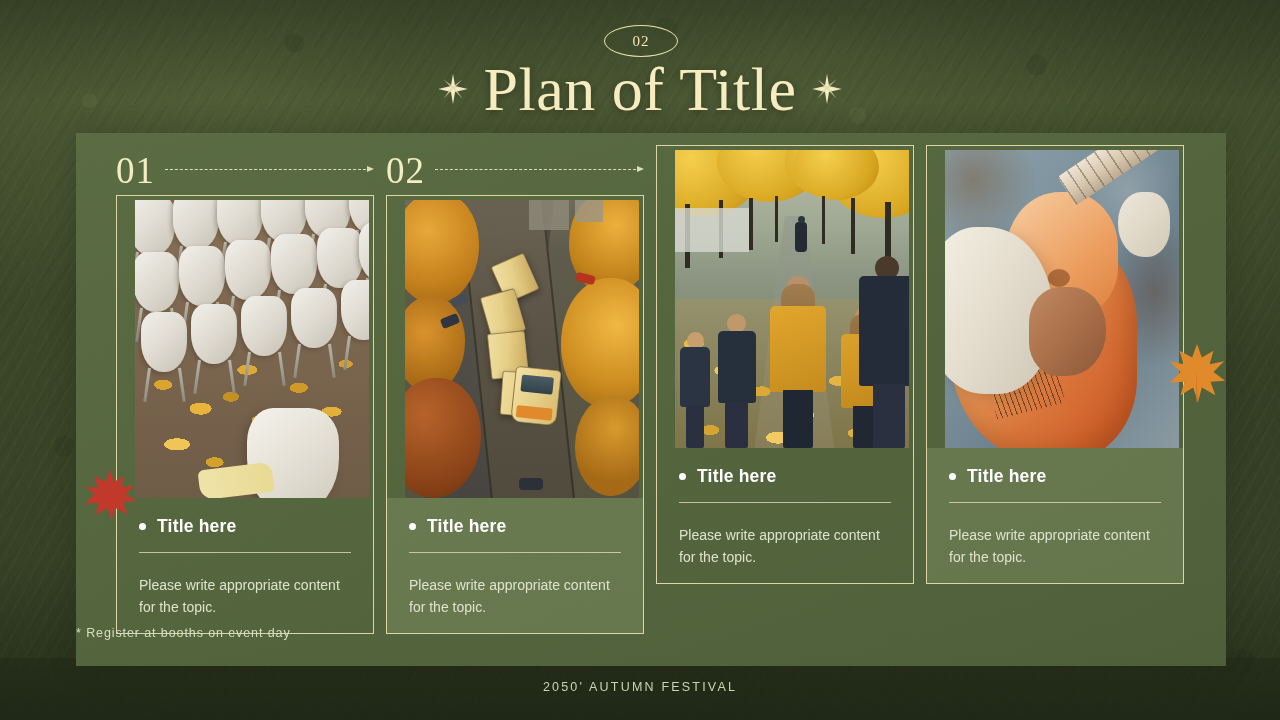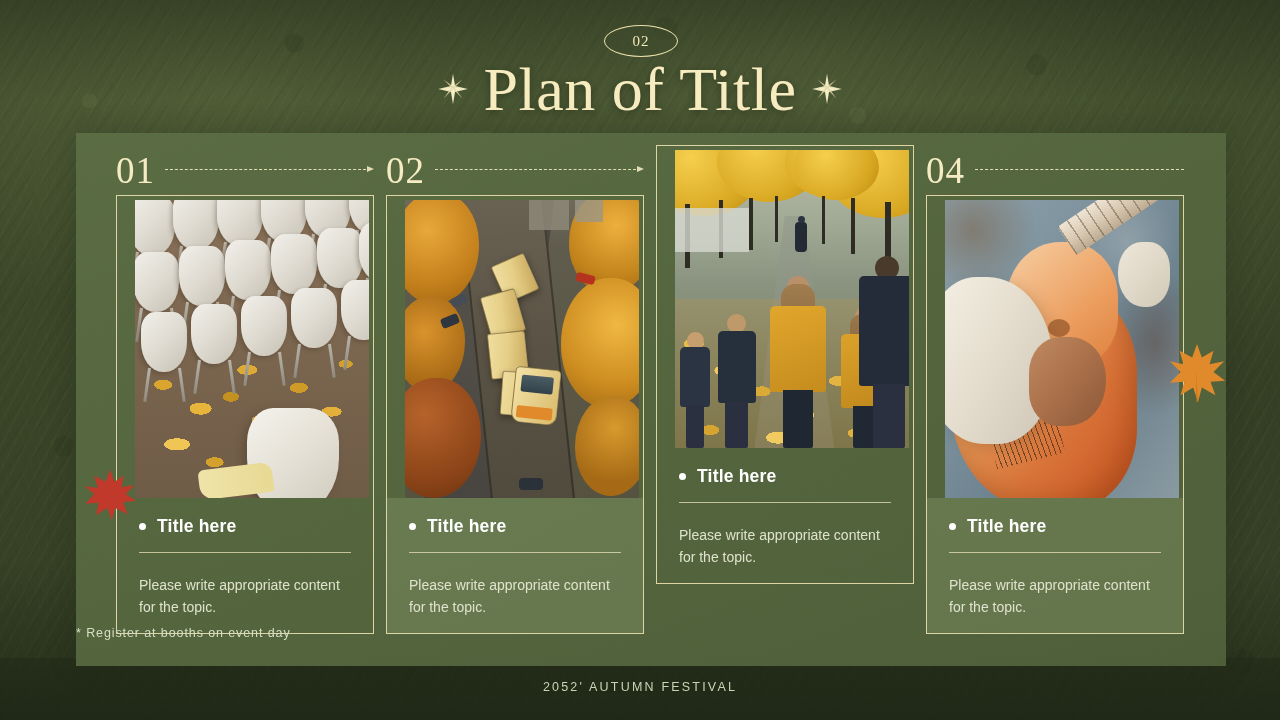--- a/index.html
+++ b/index.html
@@ -679,26 +679,20 @@
               <span class="dot"></span>
               <span>Title here</span>
             </div>
             <div class="card-divider"></div>
             <div class="card-desc">Please write appropriate content for the topic.</div>
           </div>
         </div>
       </div>
 
       <div class="card tint-light">
-        <div class="card-head">
-          <div class="card-num">04</div>
-          <div class="card-arrow no-tip">
-            <div class="dash"></div>
-          </div>
-        </div>
         <div class="card-body">
           <div class="card-photo">
             <div class="scene">
               <div class="guitar-bg"></div>
               <div class="guitar-blur"></div>
               <div class="guitar-body"></div>
               <div class="guitar-upper"></div>
               <div class="guitar-neck">
                   <div class="guitar-frets"></div>
                 </div>
@@ -730,15 +724,15 @@
   </svg>
   <svg class="leaf" style="left:95px; top:462px; width:34px; height:34px; z-index:-1;" viewBox="0 0 64 64">
     <path d="M32 6 L38 20 L50 13 L46 26 L58 24 L49 33 L60 41 L46 42 L50 54 L37 47 L33 58 L28 47 L17 54 L20 41 L7 42 L16 33 L6 24 L19 26 L15 13 L26 20 Z" fill="#b5742a"></path>
   </svg>
 
   <svg class="leaf" style="left:1166px; top:341px; width:62px; height:62px;" viewBox="0 0 64 64">
     <path d="M32 3 L37 17 L49 10 L45 24 L60 21 L49 32 L61 41 L46 42 L51 56 L37 48 L33 63 L28 48 L15 56 L19 42 L4 43 L15 32 L4 21 L18 24 L14 10 L27 17 Z" fill="#e08a2c"></path>
     <path d="M31 28 L33 63 L31.5 63 Z" fill="#c9771f"></path>
   </svg>
 
-  <div class="slide-footer">2052' AUTUMN FESTIVAL</div>
+  <div class="slide-footer">2050' AUTUMN FESTIVAL</div>
 
 </div>
 
 </body></html>

